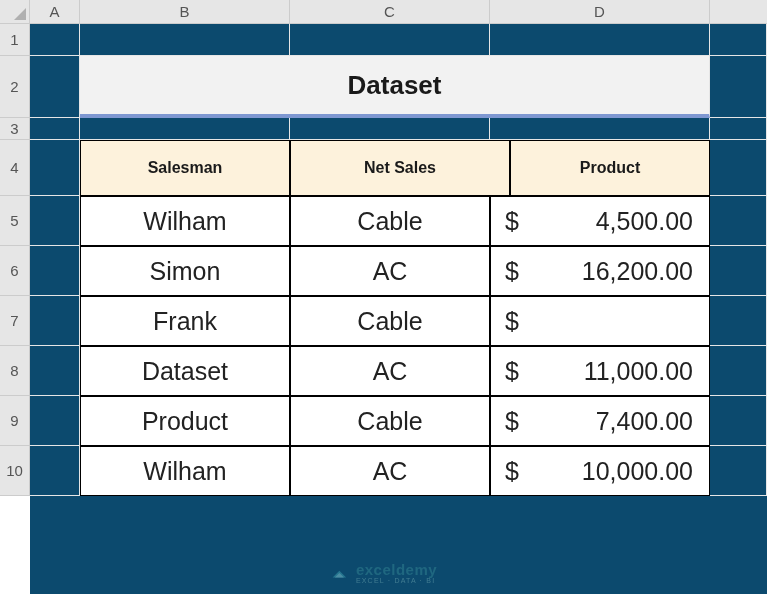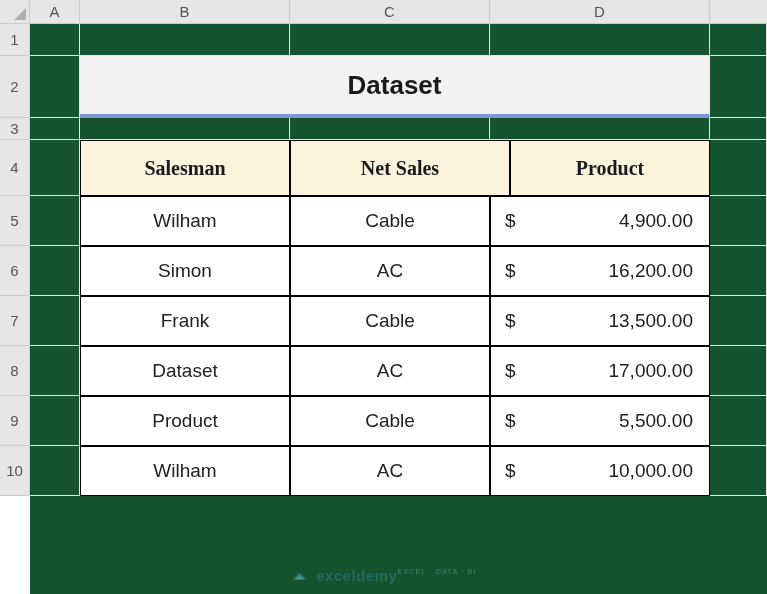--- a/index.html
+++ b/index.html
@@ -57,21 +57,21 @@
     text-align: center;
     font-size: 15px;
     color: #555;
     display: flex;
     align-items: center;
     justify-content: center;
   }
   .sheet {
     position: absolute;
     top: 24px; left: 30px; right: 0; bottom: 0;
-    background: #14532d;
+    background: #0c4a6e;
   }
   .grid-row { display: flex; }
   .cell {
     border-right: 1px solid #e6e6e6;
     border-bottom: 1px solid #e6e6e6;
     display: flex;
     align-items: center;
     padding: 0 6px;
   }
   
@@ -93,30 +93,29 @@
     justify-content: center;
     font-weight: 700;
     font-size: 26px;
     color: #1a1a1a;
   }
   
   .th {
     background: #fdf2dc;
     border: 1px solid #000 !important;
     font-weight: 700;
-    font-size: 20px;
+    font-size: 16px;
     color: #1a1a1a;
     justify-content: center;
-    font-family: Liberation Serif, serif;
   }
   
   .td {
     background: #fff;
     border: 1px solid #000 !important;
-    font-size: 19px;
+    font-size: 25px;
     color: #222;
     justify-content: center;
   }
   .td.money {
     justify-content: space-between;
     padding: 0 16px 0 14px;
   }
   .td.money .cur { }
   .td.money .val { text-align: right; }
   
@@ -128,21 +127,21 @@
     display: flex;
     align-items: center;
     gap: 8px;
     opacity: 0.55;
     color: #2f7f8f;
     font-size: 15px;
   }
   .watermark .logo {
     width: 18px; height: 18px;
   }
-  .watermark .txt { display: flex; line-height: 1; }
+  .watermark .txt { display: flex; flex-direction: column; line-height: 1; }
   .watermark .main { font-weight: 600; letter-spacing: 0.5px; }
   .watermark .sub { font-size: 7px; letter-spacing: 1.2px; color: #6aa3ad; }
 </style>
 </head>
 <body>
 
 <div class="corner"></div>
 
 <div class="col-headers">
   <div class="ch cA">A</div>
@@ -197,21 +196,21 @@
     <div class="cell th cC">Product</div>
     <div class="cell cE"></div>
   </div>
 
   <div class="grid-row rd">
     <div class="cell cA"></div>
     <div class="cell td cB">Wilham</div>
     <div class="cell td cC">Cable</div>
     <div class="cell td money cD">
       <span class="cur">$</span>
-      <span class="val">4,900.00</span>
+      <span class="val">4,500.00</span>
     </div>
     <div class="cell cE"></div>
   </div>
 
   <div class="grid-row rd">
     <div class="cell cA"></div>
     <div class="cell td cB">Simon</div>
     <div class="cell td cC">AC</div>
     <div class="cell td money cD">
       <span class="cur">$</span>
@@ -219,43 +218,42 @@
     </div>
     <div class="cell cE"></div>
   </div>
 
   <div class="grid-row rd">
     <div class="cell cA"></div>
     <div class="cell td cB">Frank</div>
     <div class="cell td cC">Cable</div>
     <div class="cell td money cD">
       <span class="cur">$</span>
-      <span class="val">13,500.00</span>
     </div>
     <div class="cell cE"></div>
   </div>
 
   <div class="grid-row rd">
     <div class="cell cA"></div>
     <div class="cell td cB">Dataset</div>
     <div class="cell td cC">AC</div>
     <div class="cell td money cD">
       <span class="cur">$</span>
-      <span class="val">17,000.00</span>
+      <span class="val">11,000.00</span>
     </div>
     <div class="cell cE"></div>
   </div>
 
   <div class="grid-row rd">
     <div class="cell cA"></div>
     <div class="cell td cB">Product</div>
     <div class="cell td cC">Cable</div>
     <div class="cell td money cD">
       <span class="cur">$</span>
-      <span class="val">5,500.00</span>
+      <span class="val">7,400.00</span>
     </div>
     <div class="cell cE"></div>
   </div>
 
   <div class="grid-row rd">
     <div class="cell cA"></div>
     <div class="cell td cB">Wilham</div>
     <div class="cell td cC">AC</div>
     <div class="cell td money cD">
       <span class="cur">$</span>

